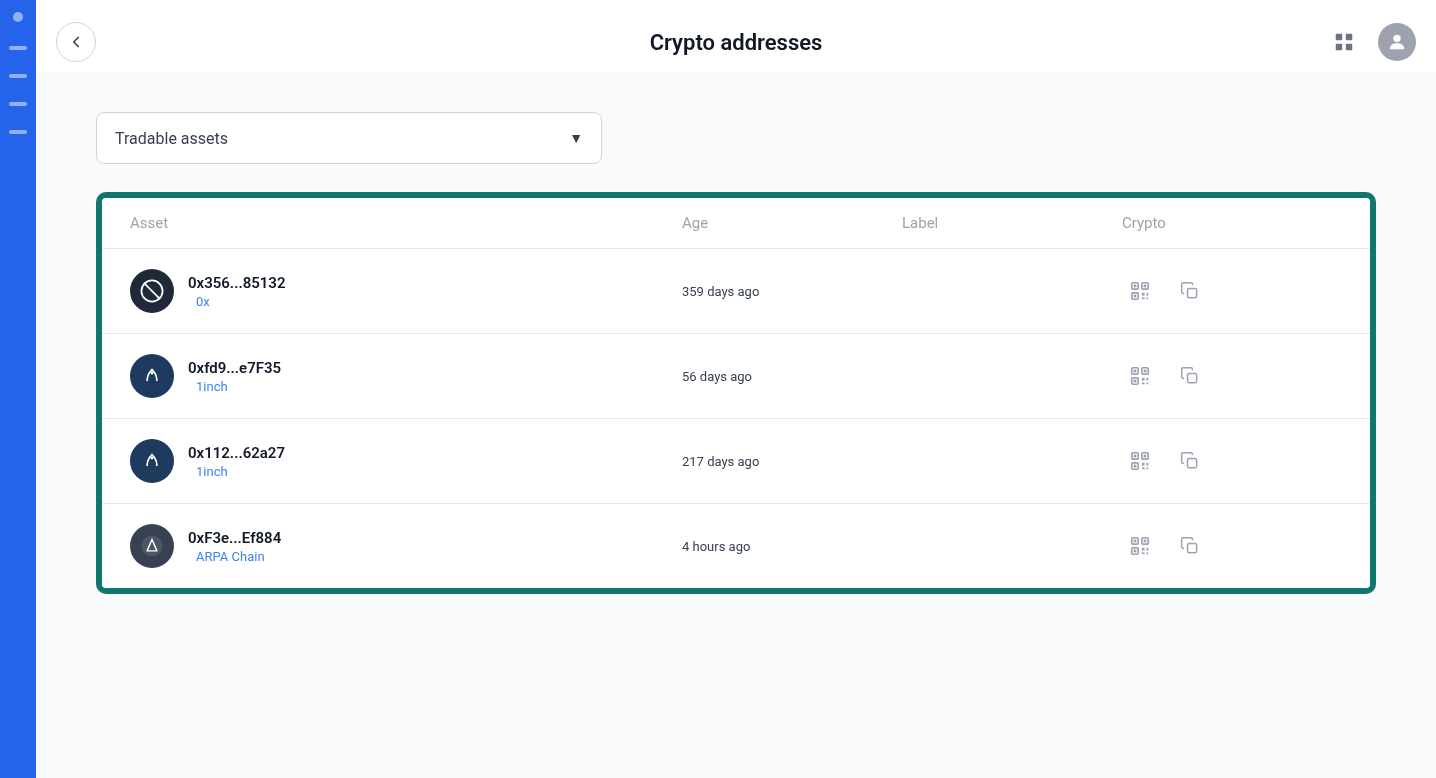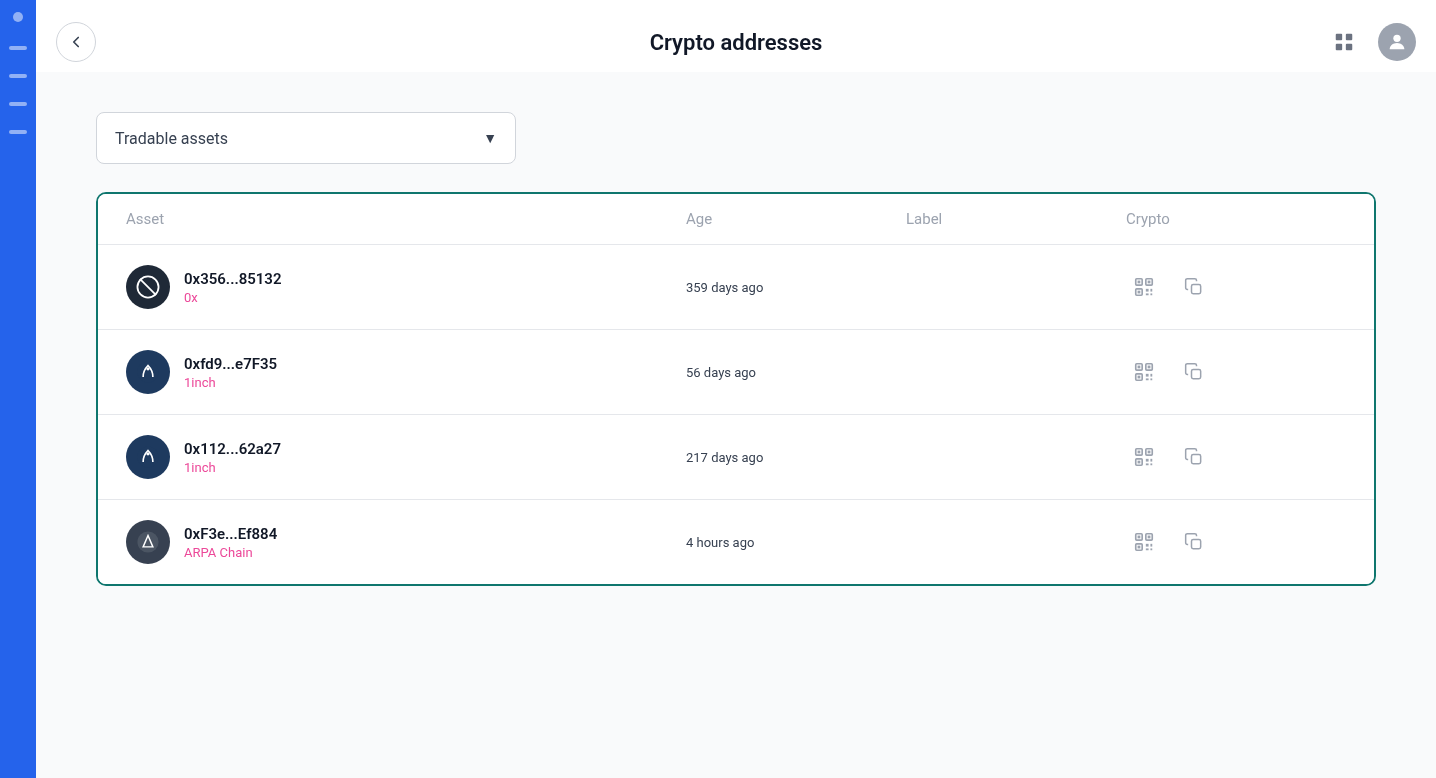--- a/index.html
+++ b/index.html
@@ -113,42 +113,42 @@
       padding: 40px 60px;
       background: #f9fafb;
       overflow-y: auto;
     }
 
     
     .dropdown-wrapper {
       margin-bottom: 28px;
     }
     .dropdown {
-      width: 420px;
+      width: 506px;
       height: 52px;
       border: 1.5px solid #d1d5db;
       border-radius: 8px;
       background: #fff;
       display: flex;
       align-items: center;
       justify-content: space-between;
       padding: 0 18px;
       cursor: pointer;
       font-size: 16px;
       color: #374151;
     }
     .dropdown-arrow {
       font-size: 14px;
       color: #374151;
     }
 
     
     .table-container {
       background: #fff;
-      border: 2px solid #0f766e;
+      border: 6px solid #0f766e;
       border-radius: 10px;
       overflow: hidden;
     }
     .table-header {
       display: grid;
       grid-template-columns: 1fr 220px 220px 220px;
       padding: 16px 28px;
       border-bottom: 1px solid #e5e7eb;
       background: #fff;
     }
@@ -193,22 +193,23 @@
       background: #374151;
     }
     .asset-info {}
     .asset-address {
       font-size: 15px;
       font-weight: 600;
       color: #111827;
     }
     .asset-network {
       font-size: 13px;
-      color: #ec4899;
+      color: #3b82f6;
       margin-top: 2px;
+      margin-left: 8px;
     }
     .age-cell {
       font-size: 13px;
       color: #374151;
     }
     .label-cell {
       font-size: 15px;
       color: #374151;
     }
     .actions-cell {

